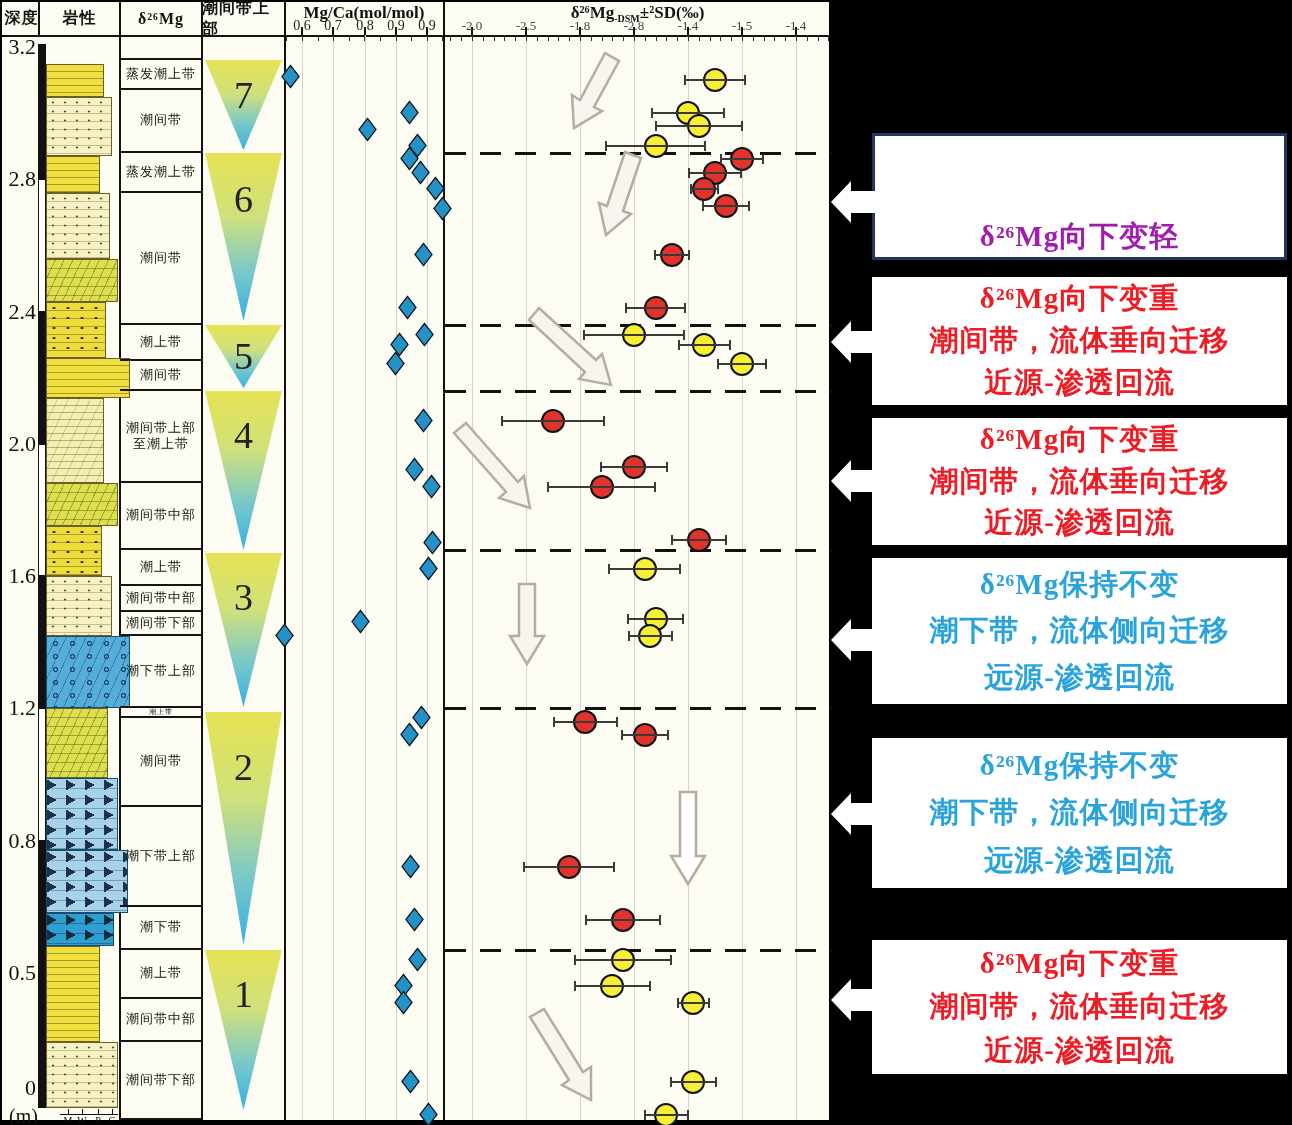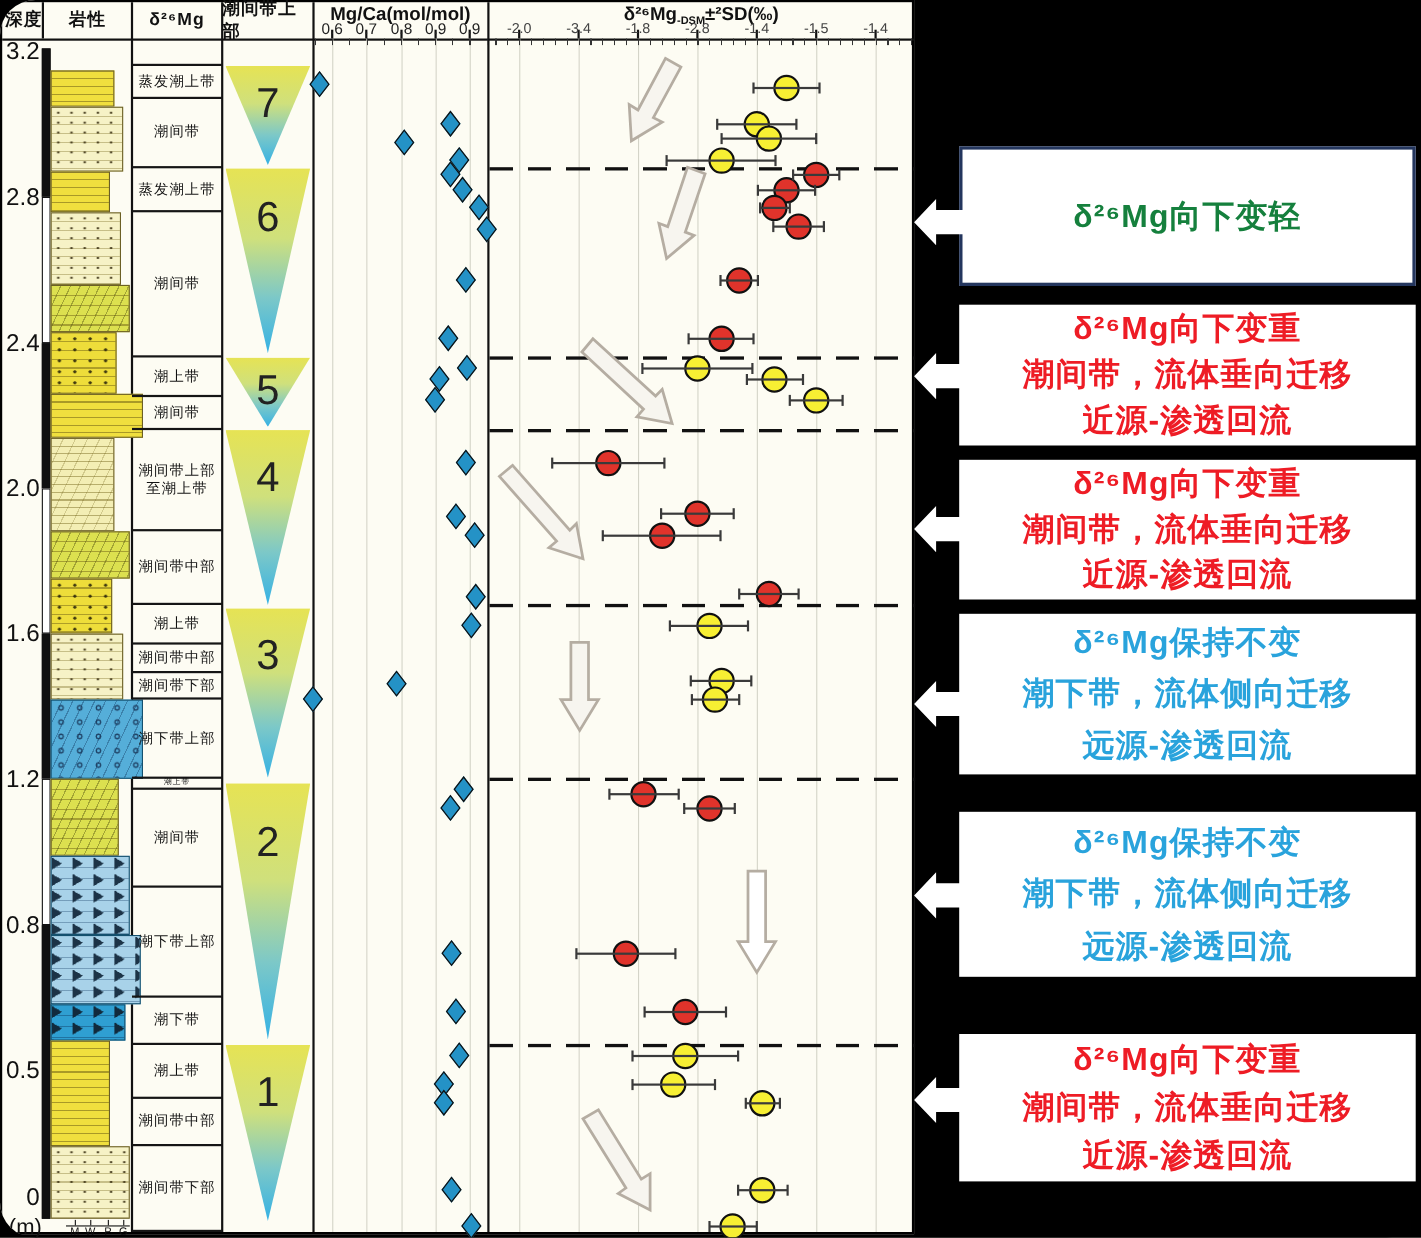--- a/index.html
+++ b/index.html
@@ -1,17 +1,17 @@
 <!DOCTYPE html>
 <html><head>
 <meta charset="utf-8">
 <style>
   html,body{margin:0;padding:0;background:#000;}
   #canvas{position:relative;width:1292px;height:1125px;background:#000;overflow:hidden;
-          font-family:Liberation Sans, sans-serif;border-radius:32px;}
+          font-family:Liberation Serif, serif;}
   .abs{position:absolute;}
   #figure{position:absolute;left:0;top:0;width:831px;height:1122px;background:#fdfcf3;
           border:2px solid #000;box-sizing:border-box;}
   .vline{position:absolute;width:2px;background:#111;}
   .hline{position:absolute;height:2px;background:#111;}
   .colhead{position:absolute;top:0;height:33px;display:flex;align-items:center;justify-content:center;
            font-size:16px;font-weight:600;color:#111;letter-spacing:1px;}
   .axtitle{position:absolute;top:1px;width:100%;text-align:center;font-size:17px;font-weight:600;color:#111;}
   .ticklab{position:absolute;top:16px;font-size:14px;color:#222;transform:translateX(-50%);}
   .grid{position:absolute;top:33px;bottom:0;width:1px;background:#d4d4c8;}
@@ -207,21 +207,21 @@
         <div style="position: absolute; left: 393px; top: 25px; width: 2px; height: 8px; background: rgb(17, 17, 17);"></div>
         <div class="ticklab" style="position: absolute; left: 394px;">0.9</div>
         <div class="grid" style="position: absolute; left: 425px; height: 1085px;"></div>
         <div style="position: absolute; left: 424px; top: 25px; width: 2px; height: 8px; background: rgb(17, 17, 17);"></div>
         <div class="ticklab" style="position: absolute; left: 425px;">0.9</div>
         <div class="grid" style="position: absolute; left: 470px; height: 1085px;"></div>
         <div style="position: absolute; left: 469px; top: 25px; width: 2px; height: 8px; background: rgb(17, 17, 17);"></div>
         <div class="ticklab" style="position: absolute; left: 470px; font-size: 13px; color: rgb(68, 68, 68);">-2.0</div>
         <div class="grid" style="position: absolute; left: 524px; height: 1085px;"></div>
         <div style="position: absolute; left: 523px; top: 25px; width: 2px; height: 8px; background: rgb(17, 17, 17);"></div>
-        <div class="ticklab" style="position: absolute; left: 524px; font-size: 13px; color: rgb(68, 68, 68);">-3.4</div>
+        <div class="ticklab" style="position: absolute; left: 524px; font-size: 13px; color: rgb(68, 68, 68);">-2.5</div>
         <div class="grid" style="position: absolute; left: 578px; height: 1085px;"></div>
         <div style="position: absolute; left: 577px; top: 25px; width: 2px; height: 8px; background: rgb(17, 17, 17);"></div>
         <div class="ticklab" style="position: absolute; left: 578px; font-size: 13px; color: rgb(68, 68, 68);">-1.8</div>
         <div class="grid" style="position: absolute; left: 632px; height: 1085px;"></div>
         <div style="position: absolute; left: 631px; top: 25px; width: 2px; height: 8px; background: rgb(17, 17, 17);"></div>
         <div class="ticklab" style="position: absolute; left: 632px; font-size: 13px; color: rgb(68, 68, 68);">-2.8</div>
         <div class="grid" style="position: absolute; left: 686px; height: 1085px;"></div>
         <div style="position: absolute; left: 685px; top: 25px; width: 2px; height: 8px; background: rgb(17, 17, 17);"></div>
         <div class="ticklab" style="position: absolute; left: 686px; font-size: 13px; color: rgb(68, 68, 68);">-1.4</div>
         <div class="grid" style="position: absolute; left: 740px; height: 1085px;"></div>
@@ -398,21 +398,21 @@
       <polygon points="530,1017 569,1080 562,1085 591,1100 591,1067 583,1072 544,1009" fill="#f7f5ef" stroke="#b5ada2" stroke-width="2.5" stroke-linejoin="miter"></polygon>
       <polygon points="877,191 851,191 851,181 831,202 851,223 851,213 877,213" fill="#ffffff"></polygon>
       <polygon points="877,331 851,331 851,321 831,342 851,363 851,353 877,353" fill="#ffffff"></polygon>
       <polygon points="877,470 851,470 851,460 831,481 851,502 851,492 877,492" fill="#ffffff"></polygon>
       <polygon points="877,629 851,629 851,619 831,640 851,661 851,651 877,651" fill="#ffffff"></polygon>
       <polygon points="877,803 851,803 851,793 831,814 851,835 851,825 877,825" fill="#ffffff"></polygon>
       <polygon points="877,989 851,989 851,979 831,1000 851,1021 851,1011 877,1011" fill="#ffffff"></polygon>
     </svg>
 
   <div id="ann-container">
-      <div class="annbox" style="top: 133px; height: 127px; color: #15803d; border: 3px solid rgb(36, 54, 94);">
+      <div class="annbox" style="top: 133px; height: 127px; color: #a21caf; border: 3px solid rgb(36, 54, 94); justify-content: flex-end;">
         <div>δ²⁶Mg向下变轻</div>
       </div>
       <div class="annbox" style="top: 277px; height: 128px; color: rgb(238, 28, 37); border: none;">
         <div>δ²⁶Mg向下变重</div>
         <div>潮间带，流体垂向迁移</div>
         <div>近源-渗透回流</div>
       </div>
       <div class="annbox" style="top: 418px; height: 127px; color: rgb(238, 28, 37); border: none;">
         <div>δ²⁶Mg向下变重</div>
         <div>潮间带，流体垂向迁移</div>

